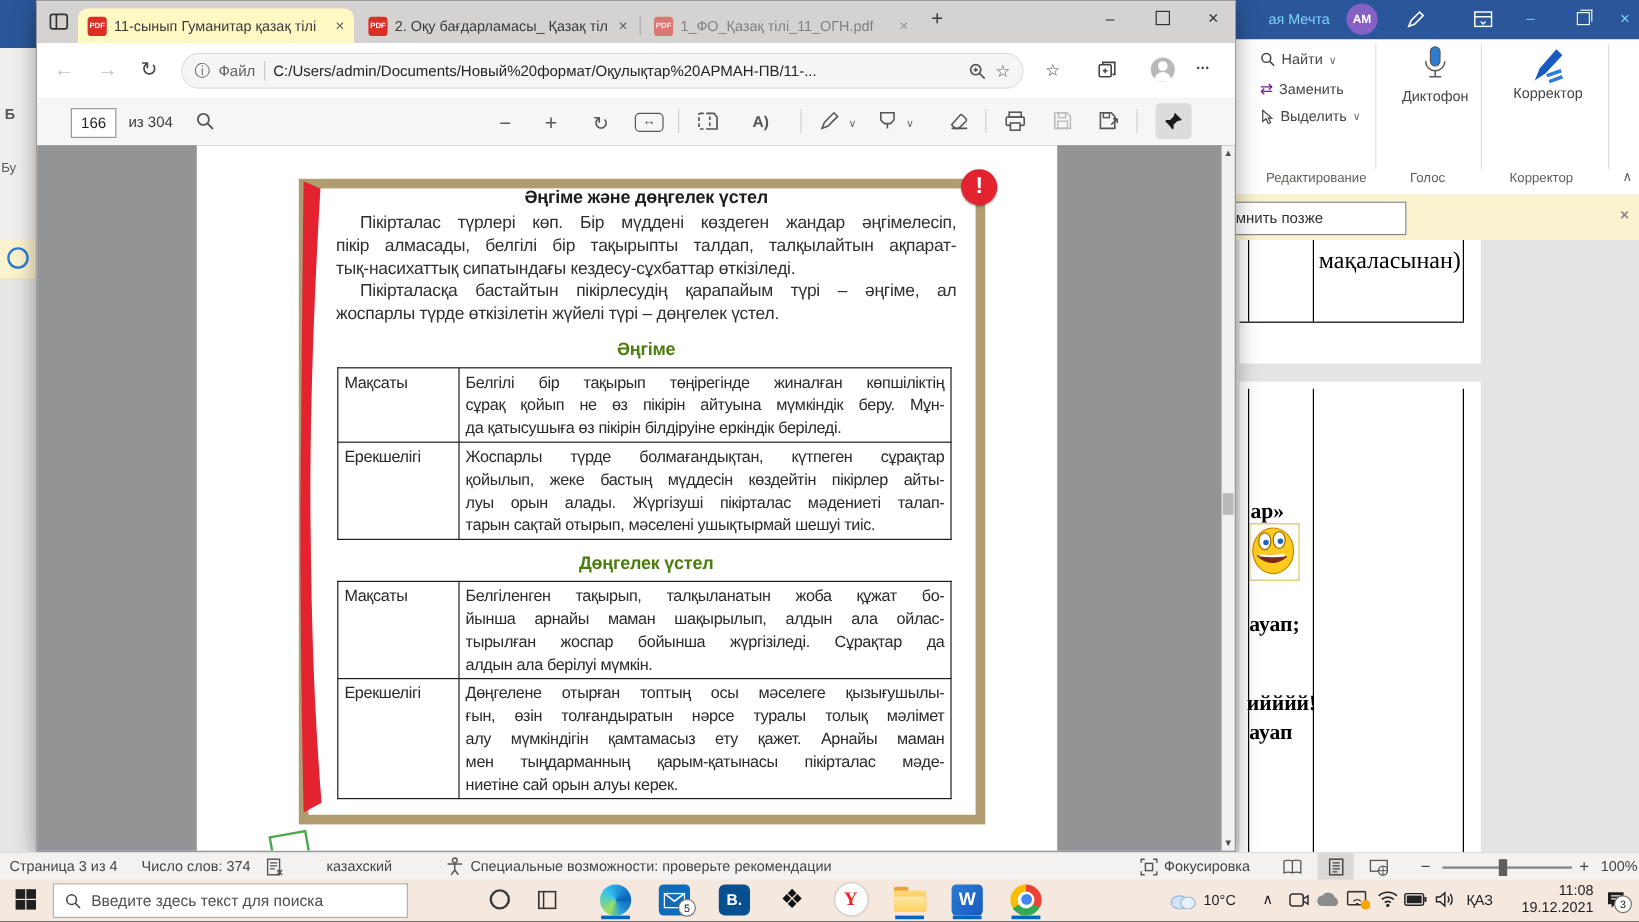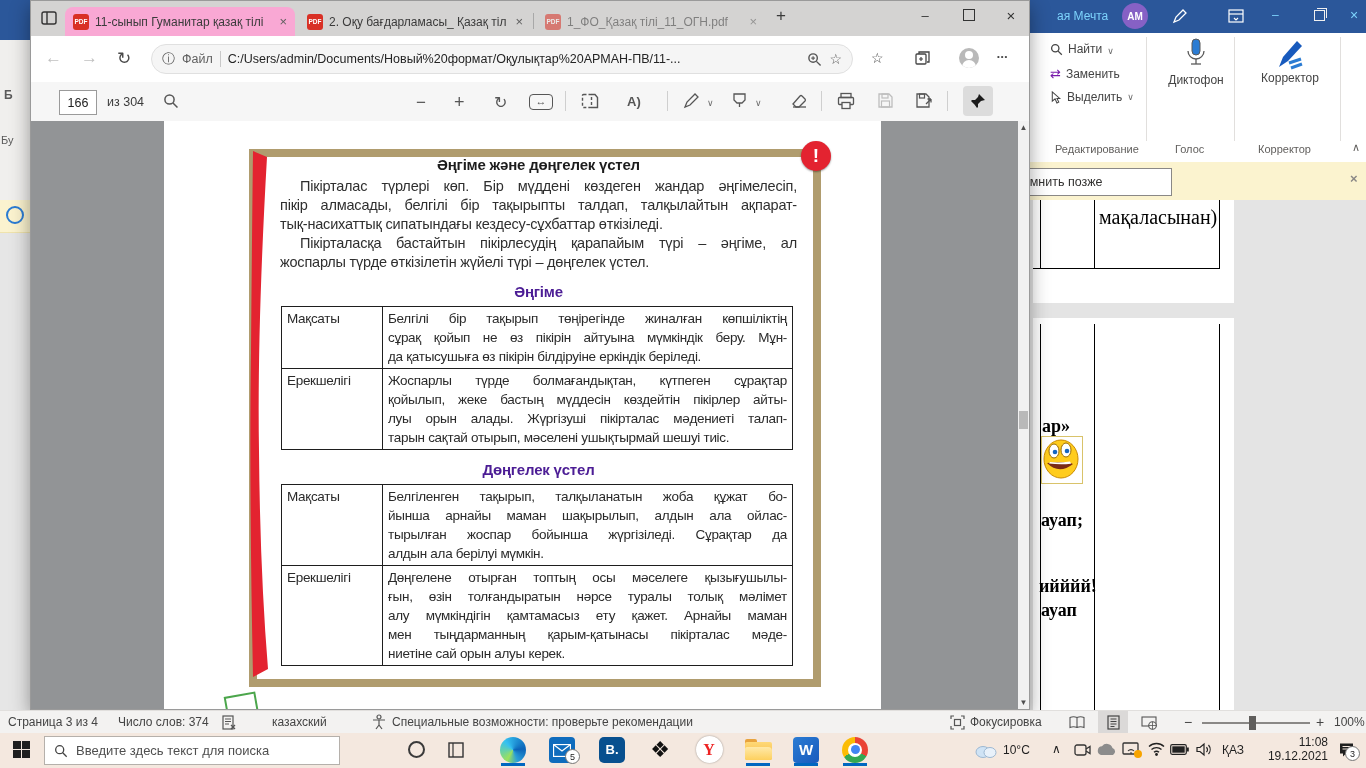--- a/index.html
+++ b/index.html
@@ -29,21 +29,21 @@
   .wpage{background:#fff;}
   .wline{background:#000;position:absolute;}
   .wserif{font-family:"Liberation Serif","DejaVu Serif",serif;color:#000;}
 
   
   .browser{left:30px;top:0;width:1000px;height:710px;background:#fff;
     box-shadow:0 6px 18px rgba(0,0,0,.38);border:1px solid #9a9a9a;box-sizing:border-box;}
   .tabstrip{left:0;top:0;width:100%;height:35px;background:#d4d3d2;}
   .tab{top:6px;height:29px;border-radius:8px 8px 0 0;display:flex;align-items:center;
     padding:0 8px;box-sizing:border-box;font-size:12px;color:#3b3b3b;gap:6px;}
-  .tab.active{background:#f9a8d4;}
+  .tab.active{background:#fef9c3;}
   .tab .title{flex:1;white-space:nowrap;overflow:hidden;}
   .pdf-badge{width:16px;height:16px;background:#d93025;border-radius:3px;color:#fff;font-size:6.5px;
     font-weight:bold;display:flex;align-items:center;justify-content:center;flex:0 0 auto;}
   .tab-close{color:#5f5f5f;font-size:13px;flex:0 0 auto;}
   .tab-sep{top:12px;width:1px;height:16px;background:#a8a8a8;}
   .win-ctl{width:32px;height:28px;display:flex;align-items:center;justify-content:center;
     font-size:13px;color:#333;}
   .navbar{left:0;top:35px;width:100%;height:46px;background:#fff;border-bottom:1px solid #e3e3e3;}
   .nav-ic{font-size:17px;color:#c0c0c0;}
   .nav-ic.enabled{color:#4a4a4a;}
@@ -69,21 +69,21 @@
   .frame-content{left:116px;top:34px;width:517px;color:#2f2f2f;font-size:14.5px;line-height:19px;
     letter-spacing:-0.2px;}
   .p-title{text-align:center;font-weight:bold;font-size:15px;margin-bottom:3px;color:#1d1d1d;}
   .jl{text-align:justify;text-align-last:justify;}
   .jl.last{text-align-last:left;}
   .indent .jl:first-child{text-indent:20px;}
   .ptable{border-collapse:collapse;width:512px;margin:5px 0 0 1px;table-layout:fixed;}
   .ptable td{border:1px solid #1e1e1e;vertical-align:top;padding:2px 5px;font-size:13.5px;
     line-height:19px;letter-spacing:-0.3px;color:#2a2a2a;}
   .ptable td.lbl{width:90px;}
-  .sec-head{text-align:center;font-weight:bold;font-size:15px;margin:10px 0 4px 0;color:#4c1d95;}
+  .sec-head{text-align:center;font-weight:bold;font-size:15px;margin:10px 0 4px 0;color:#4d7c0f;}
   .red-ribbon{left:86px;top:30px;}
   .green-bit{left:62px;top:573px;width:28px;height:26px;border:2px solid #4ca64c;
     transform:rotate(-10deg);background:#fff;}
   .vsb{right:0;top:0;width:11px;height:588px;background:#f1f1f1;}
   .vsb-arrow{color:#4f4f4f;font-size:8px;text-align:center;width:11px;}
   .vsb-thumb{left:1px;width:9px;background:#b9b9b9;}
 
   
   .wstatus{left:0;top:710px;width:1366px;height:23px;background:#f3f2f1;border-top:1px solid #e1dfdd;
     font-size:12px;color:#444;}

